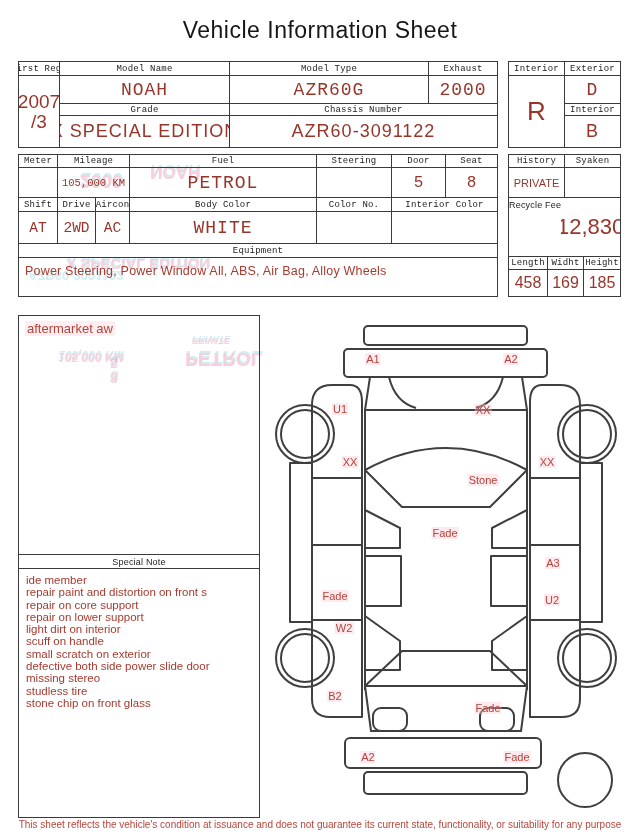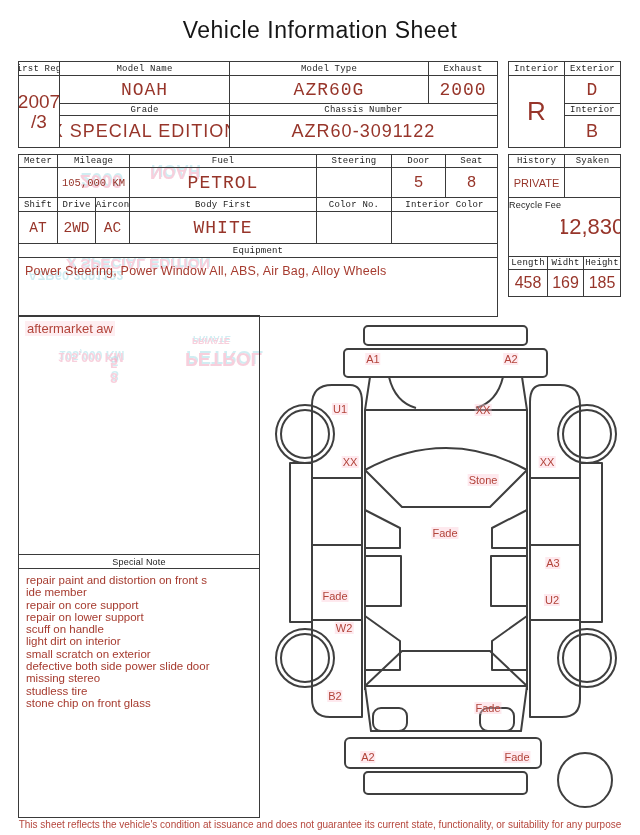--- a/index.html
+++ b/index.html
@@ -21,21 +21,21 @@
   
   #t1 { left:18px; top:61px; width:480px; height:87px;
         grid-template-columns:41px 170px 199px 68px;
         grid-template-rows:14px 28px 12px 31px;
         grid-template-areas:"fr mn mt ex" "frv mnv mtv exv" "frv gr ch ch" "frv grv chv chv"; }
   #t1r { left:508px; top:61px; width:113px; height:87px;
         grid-template-columns:56px 55px;
         grid-template-rows:14px 28px 12px 31px;
         grid-template-areas:"cl el" "cv ev" "cv il" "cv iv"; }
   
-  #t2 { left:18px; top:154px; width:480px; height:163px;
+  #t2 { left:18px; top:154px; width:480px; height:143px;
         grid-template-columns:39px 38px 34px 187px 75px 54px 51px;
         grid-template-rows:13px 30px 14px 32px 14px 38px;
         grid-template-areas:
           "me mi mi fu st do se"
           "mev miv miv fuv stv dov sev"
           "sh dr ai bc cn ic ic"
           "shv drv aiv bcv cnv icv icv"
           "eq eq eq eq eq eq eq"
           "eqv eqv eqv eqv eqv eqv eqv"; }
   #t2r { left:508px; top:154px; width:113px; height:143px; display:flex; flex-direction:column; }
@@ -131,21 +131,21 @@
     <div class="cell val br bb fs16" style="grid-area:dov">5</div>
     <div class="cell lbl bb" style="grid-area:se">Seat</div>
     <div class="cell val bb fs16" style="grid-area:sev">8</div>
 
     <div class="cell lbl br bb" style="grid-area:sh">Shift</div>
     <div class="cell val br bb fs14" style="grid-area:shv">AT</div>
     <div class="cell lbl br bb" style="grid-area:dr">Drive</div>
     <div class="cell val br bb fs14" style="grid-area:drv">2WD</div>
     <div class="cell lbl br bb" style="grid-area:ai">Aircon</div>
     <div class="cell val br bb fs14" style="grid-area:aiv">AC</div>
-    <div class="cell lbl br bb" style="grid-area:bc">Body First</div>
+    <div class="cell lbl br bb" style="grid-area:bc">Body Color</div>
     <div class="cell val br bb fs18" style="grid-area:bcv">WHITE</div>
     <div class="cell lbl br bb" style="grid-area:cn">Color No.</div>
     <div class="cell val br bb" style="grid-area:cnv"></div>
     <div class="cell lbl bb" style="grid-area:ic">Interior Color</div>
     <div class="cell val bb" style="grid-area:icv"></div>
 
     <div class="cell lbl bb" style="grid-area:eq">Equipment</div>
     <div class="cell eqtext" style="grid-area:eqv">Power Steering, Power Window  All, ABS, Air Bag, Alloy Wheels</div>
   </div>
 
@@ -169,26 +169,26 @@
       <div class="cell val fs16" style="grid-area:hev">185</div>
     </div>
   </div>
 
   <div id="cbox" class="blk">
     <div class="carea">
       <span class="ctext">aftermarket aw</span>
     </div>
     <div class="snhead lbl">Special Note</div>
     <div class="snarea">
+      <div class="snline">ide member</div>
       <div class="snline">repair paint and distortion on front s</div>
-      <div class="snline">ide member</div>
       <div class="snline">repair on core support</div>
       <div class="snline">repair on lower support</div>
+      <div class="snline">light dirt on interior</div>
       <div class="snline">scuff on handle</div>
-      <div class="snline">light dirt on interior</div>
       <div class="snline">small scratch on exterior</div>
       <div class="snline">defective both side power slide door</div>
       <div class="snline">missing stereo</div>
       <div class="snline">studless tire</div>
       <div class="snline">stone chip on front glass</div>
     </div>
   </div>
 
   <div id="diag">
     <svg width="370" height="525" viewBox="0 0 370 525" fill="none" stroke="#3f3f3f" stroke-width="2" stroke-linejoin="round">

